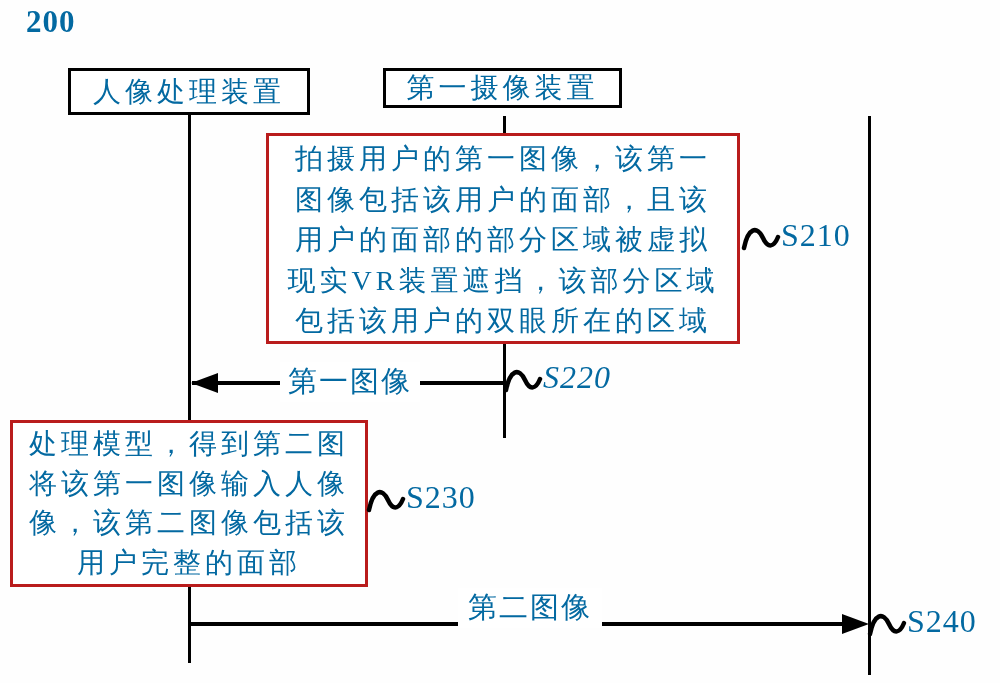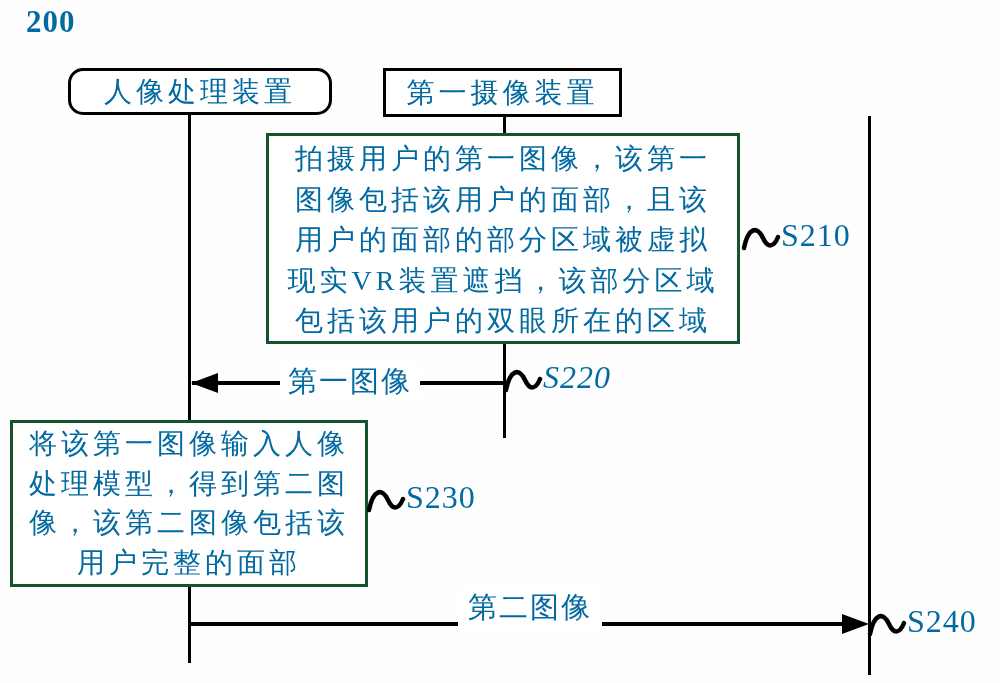--- a/index.html
+++ b/index.html
@@ -25,21 +25,21 @@
     font-size:28px; letter-spacing:4px;
     z-index:2;
   }
   .lifeline {
     position:absolute;
     width:3px; background:#000;
     z-index:1;
   }
   .msg-box {
     position:absolute;
-    border:3px solid #14532d;
+    border:3px solid #b91c1c;
     background:#fff;
     z-index:2;
     text-align:center;
   }
   .msg-box .bline { white-space:nowrap; }
   .box-s210 {
     left:266px; top:133px; width:474px; height:211px;
     font-size:28px; letter-spacing:4px; line-height:40.5px;
     padding-top:3px;
   }
@@ -89,24 +89,24 @@
 <body>
 
 <div class="canvas">
 
   <div class="fig-ref">200</div>
 
   <div class="lifeline" style="left:188px; top:114px; height:549px;"></div>
   <div class="lifeline" style="left:503px; top:116px; height:322px;"></div>
   <div class="lifeline" style="left:868px; top:116px; height:559px;"></div>
 
-  <div class="actor-box" style="left:68px; top:68px; width:264px; height:47px;border-radius:15px;">
+  <div class="actor-box" style="left:68px; top:68px; width:242px; height:47px;">
     <span>人像处理装置</span>
   </div>
-  <div class="actor-box" style="left:383px; top:68px; width:239px; height:49px;">
+  <div class="actor-box" style="left:383px; top:68px; width:239px; height:40px;">
     <span>第一摄像装置</span>
   </div>
 
   <div class="msg-box box-s210">
     <div class="bline">拍摄用户的第一图像，该第一</div>
     <div class="bline">图像包括该用户的面部，且该</div>
     <div class="bline">用户的面部的部分区域被虚拟</div>
     <div class="bline">现实VR装置遮挡，该部分区域</div>
     <div class="bline">包括该用户的双眼所在的区域</div>
   </div>
@@ -123,22 +123,22 @@
   <div class="msg-label" style="left:280px; top:362px; width:140px;">第一图像</div>
 
   <div class="step-ref" style="left:503px; top:360px;font-style:italic;">
     <svg class="sq" width="40" height="30" viewBox="0 0 40 30">
       <path d="M3,24 C7,4 16,1 22,14 C27,25 33,23 37,13" fill="none" stroke="#000" stroke-width="4.5" stroke-linecap="round"></path>
     </svg>
     <span class="ref-text">S220</span>
   </div>
 
   <div class="msg-box box-s230">
+    <div class="bline">处理模型，得到第二图</div>
     <div class="bline">将该第一图像输入人像</div>
-    <div class="bline">处理模型，得到第二图</div>
     <div class="bline">像，该第二图像包括该</div>
     <div class="bline">用户完整的面部</div>
   </div>
 
   <div class="step-ref" style="left:366px; top:480px;text-align:center;">
     <svg class="sq" width="40" height="30" viewBox="0 0 40 30">
       <path d="M3,24 C7,4 16,1 22,14 C27,25 33,23 37,13" fill="none" stroke="#000" stroke-width="4.5" stroke-linecap="round"></path>
     </svg>
     <span class="ref-text">S230</span>
   </div>

